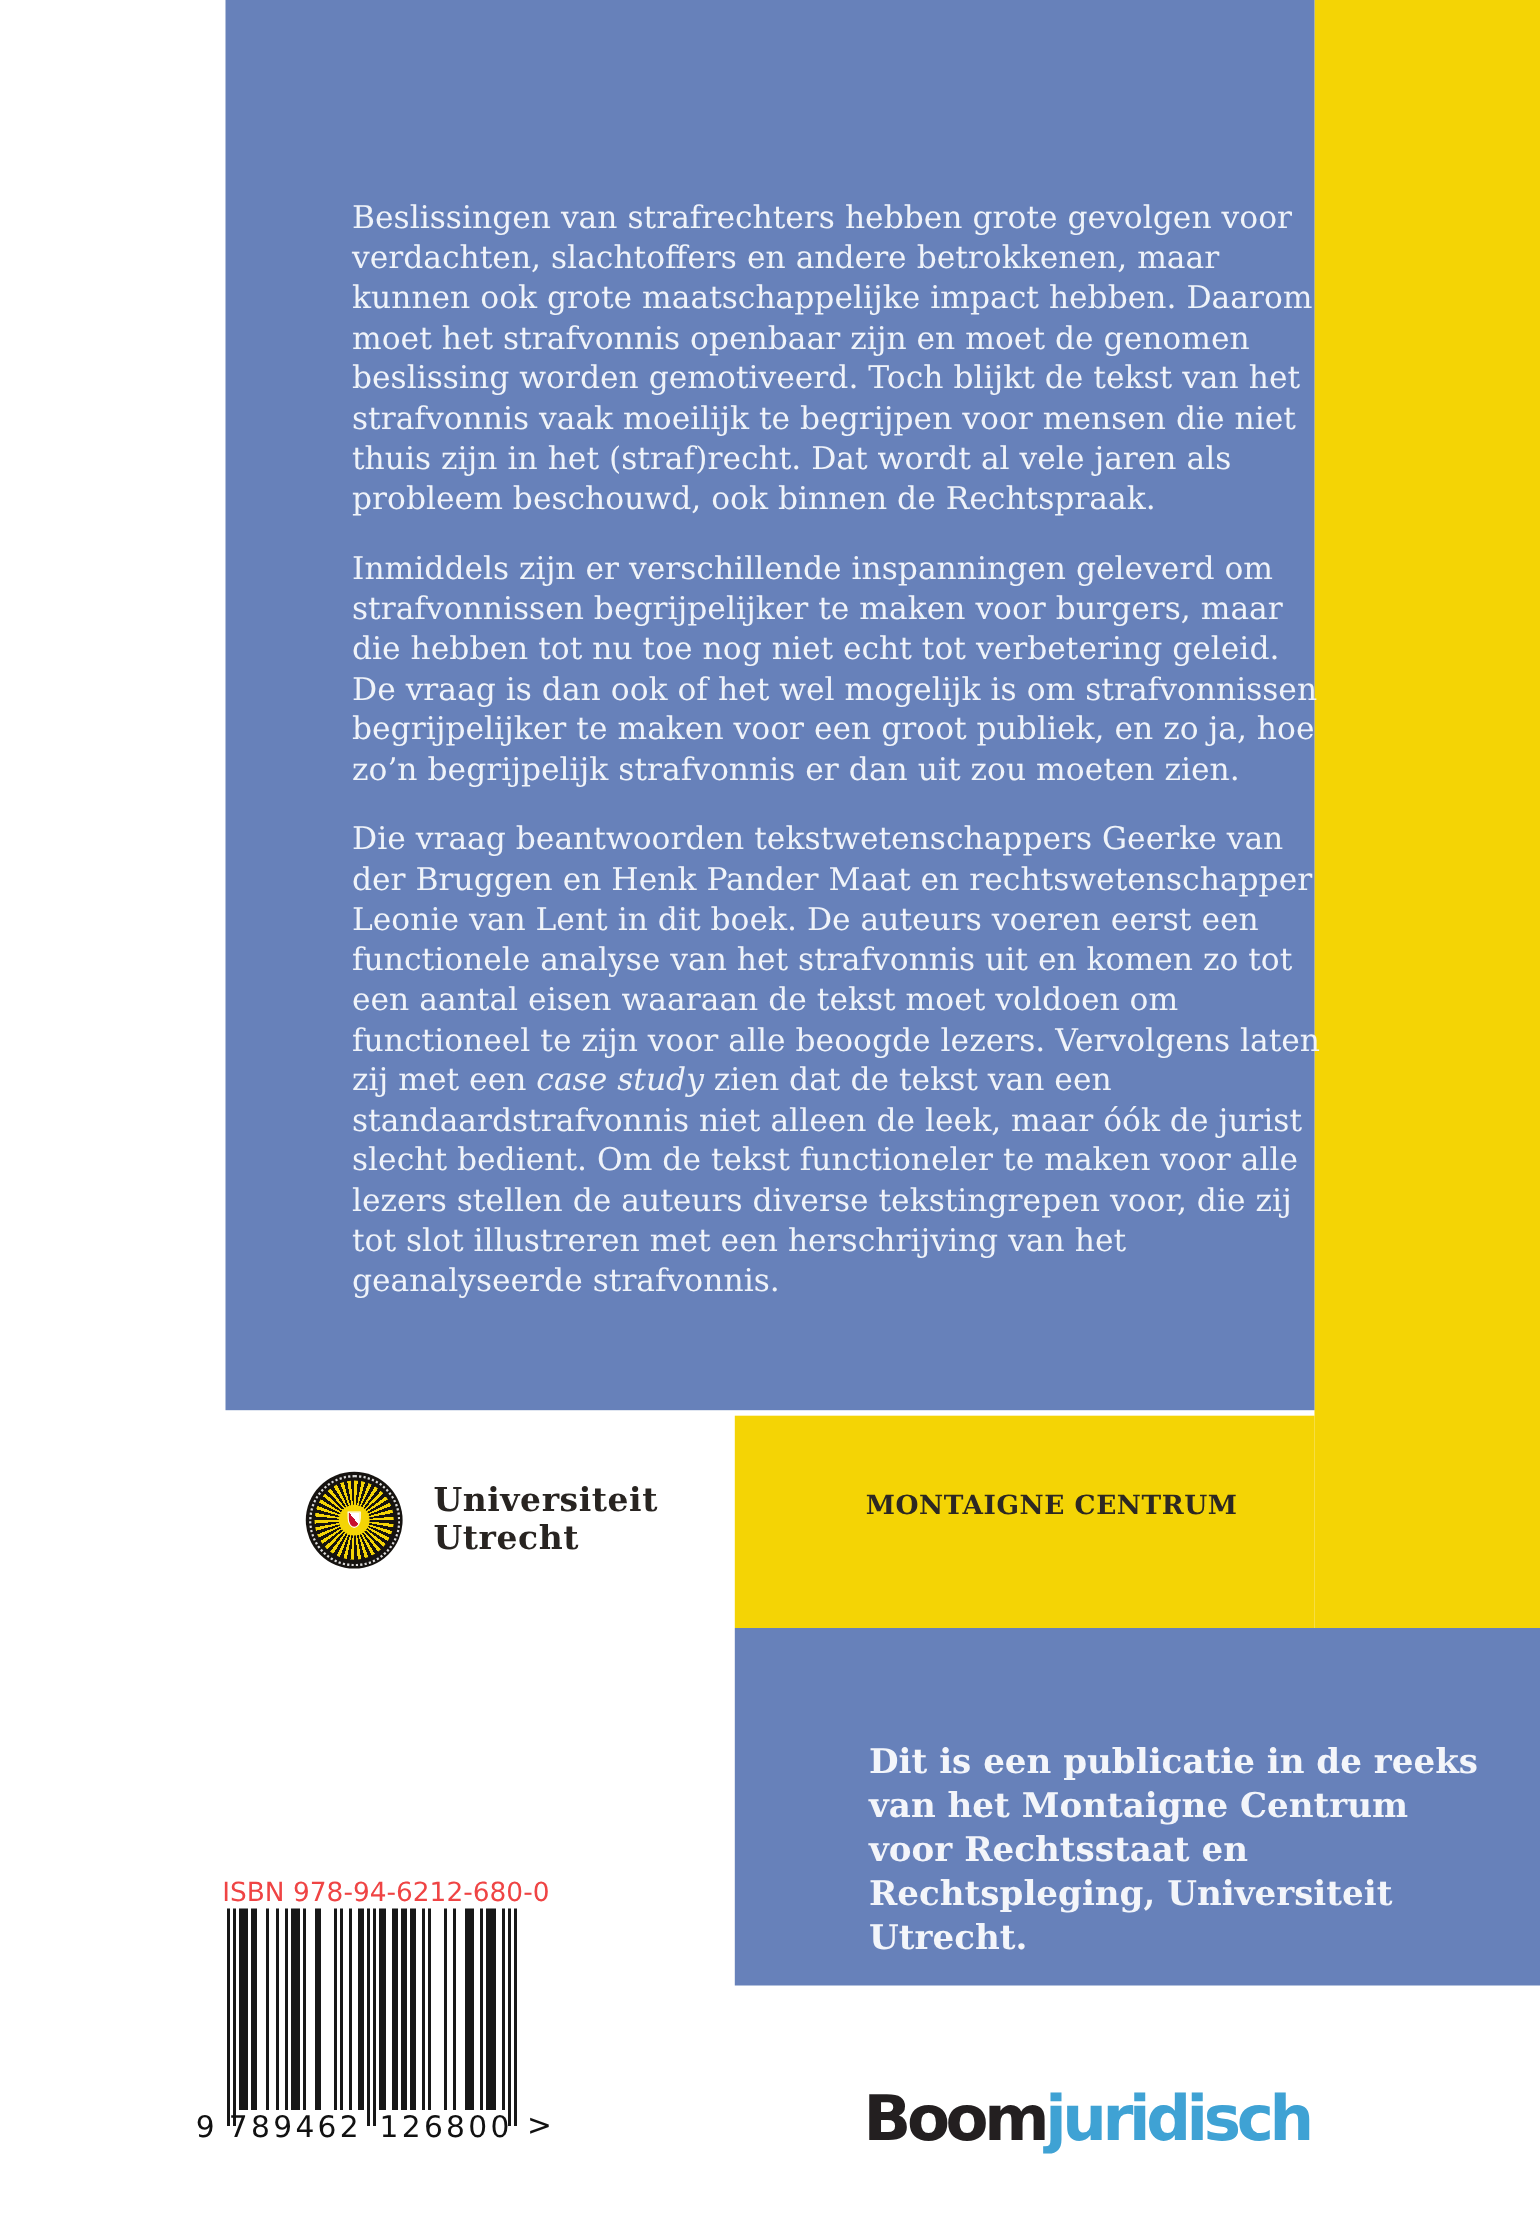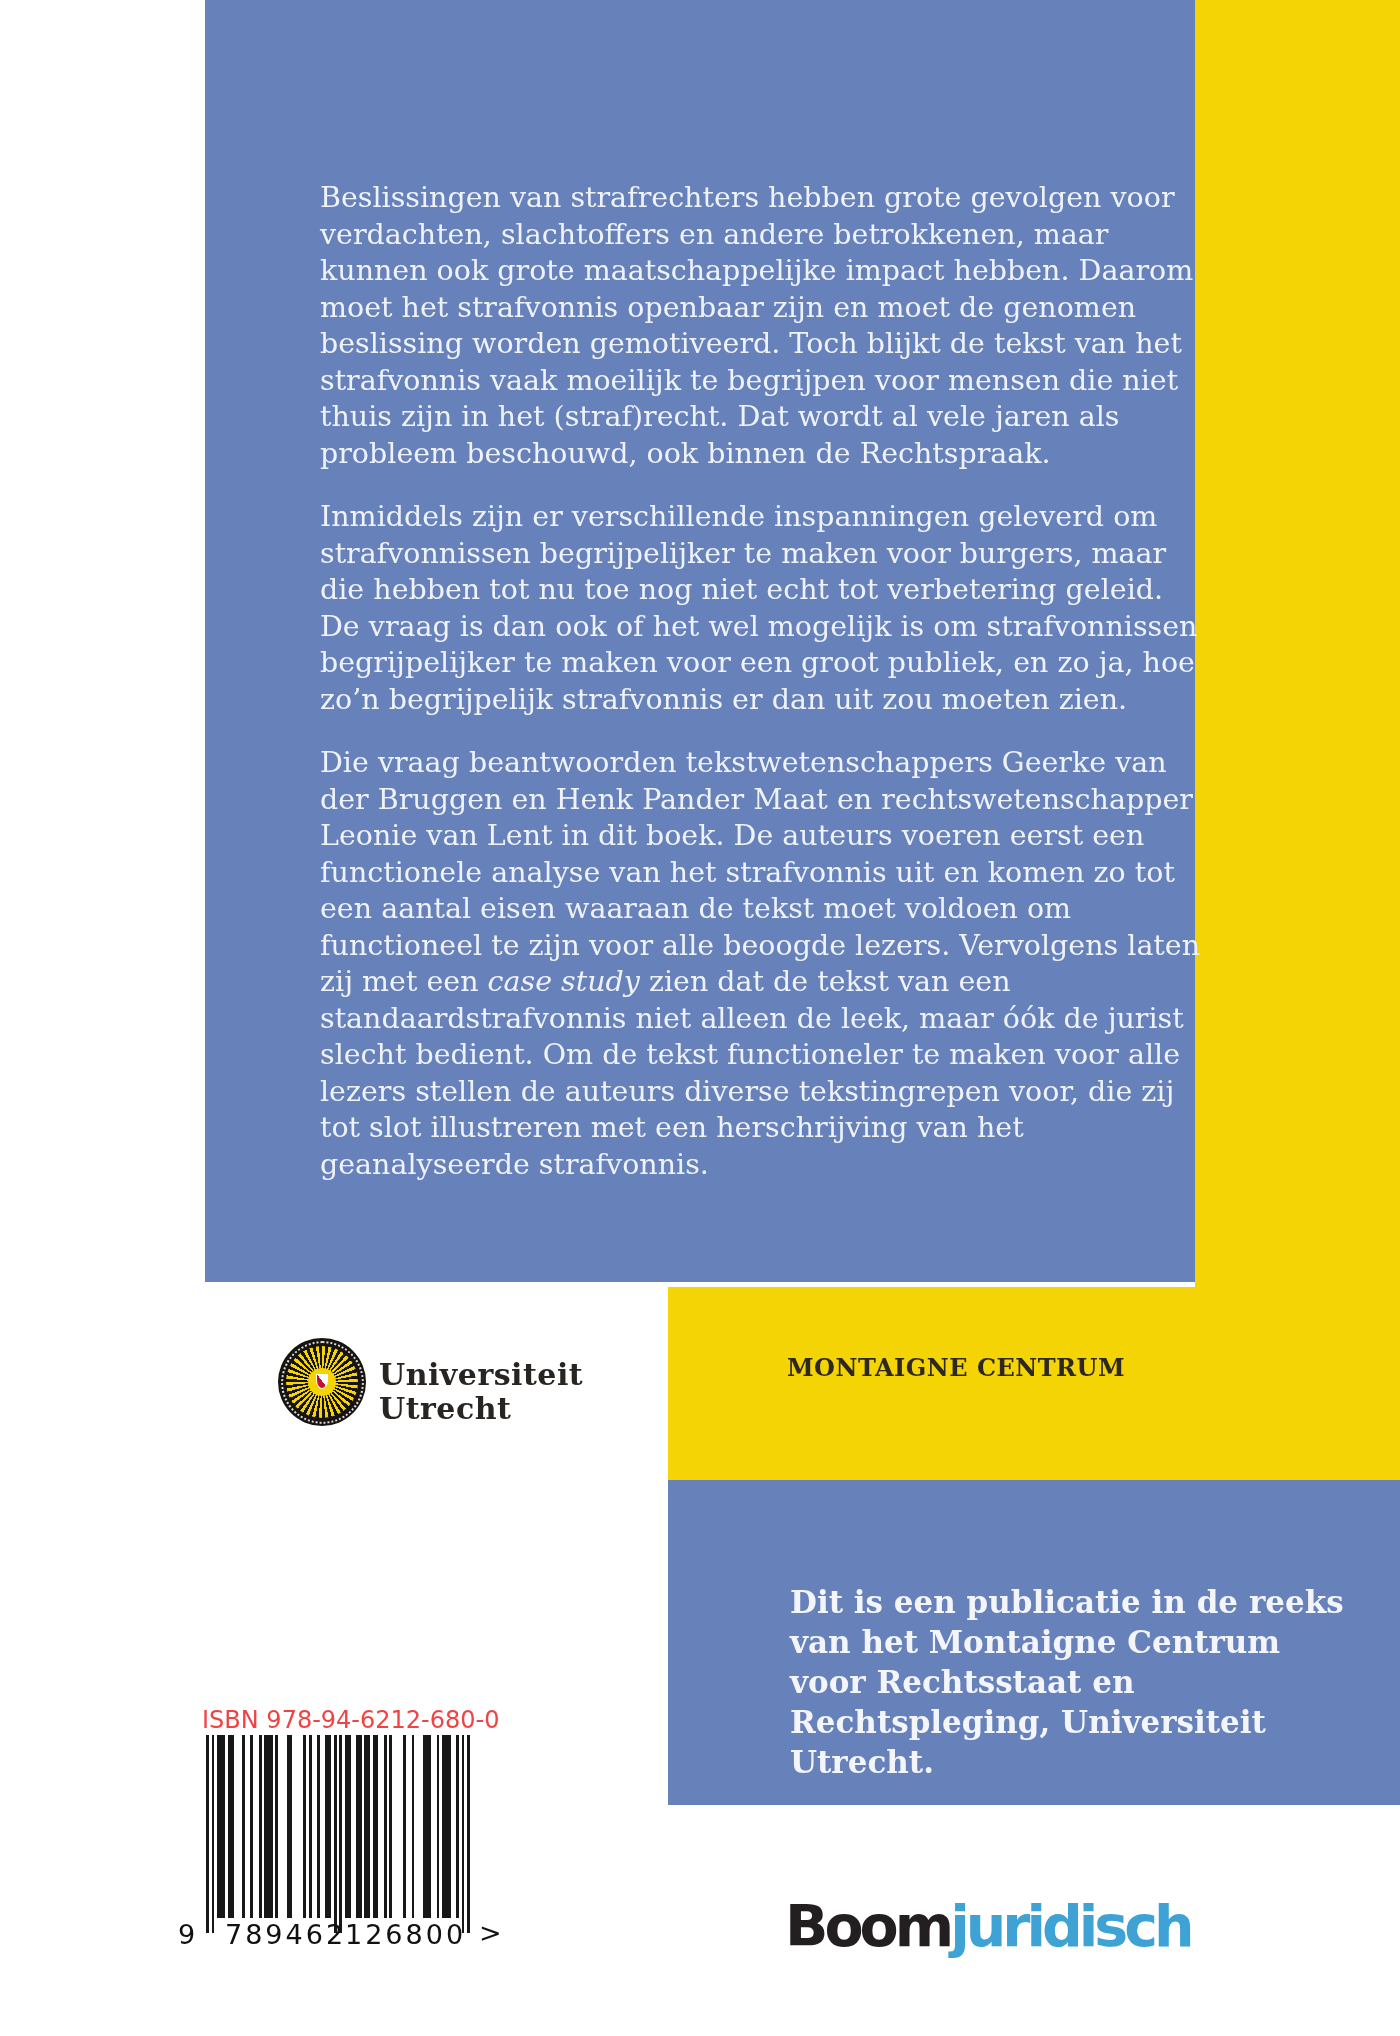--- a/index.html
+++ b/index.html
@@ -11,21 +11,21 @@
   .yellow-block{position:absolute;left:668px;top:1287px;width:527px;height:193px;background:#f4d405;}
   .blue-panel{position:absolute;left:205px;top:0;width:990px;height:1282px;background:#6781ba;}
 
   
   .blurb{position:absolute;left:80px;top:180px;width:888px;color:#eff3f9;
          font-size:28.5px;line-height:36.5px;margin-left:35px;}
   .blurb p{margin:0 0 27px 0;}
   .blurb em{font-style:italic;}
 
   
-  .uu-logo{position:absolute;left:278px;top:1338px;display:flex;align-items:flex-end;gap:13px;}
+  .uu-logo{position:absolute;left:278px;top:1338px;display:flex;align-items:center;gap:28px;}
   .uu-emblem{position:relative;width:88px;height:88px;border-radius:50%;background:#161310;flex:0 0 auto;}
   .uu-ray-ring{position:absolute;inset:8px;border-radius:50%;
                background:repeating-conic-gradient(#f4d405 0deg 5.2deg,#161310 5.2deg 10.6deg);}
   .uu-dot-ring{position:absolute;inset:2.5px;border-radius:50%;border:2.5px dotted rgba(255,255,255,0.85);}
   .uu-center{position:absolute;inset:30px;border-radius:50%;background:#f4d405;}
   .uu-shield{position:absolute;left:38px;top:36px;width:12px;height:15px;
              background:linear-gradient(to bottom left,#ffffff 0 48%,#c8102e 48%);
              border:1.5px solid #fff;border-radius:0 0 6px 6px / 0 0 9px 9px;box-sizing:border-box;}
   .uu-wordmark{font-weight:bold;font-size:30px;line-height:34px;color:#282421;letter-spacing:0.5px;}
 
@@ -40,21 +40,21 @@
                font-weight:bold;font-size:31px;line-height:40px;}
 
   
   .isbn-label{position:absolute;left:202px;top:1706px;color:#ef4444;
               font-family:"DejaVu Sans","Liberation Sans",sans-serif;font-size:24px;}
   .barcode{position:absolute;left:206px;top:1735px;width:264px;height:198px;}
   .barcode svg{position:absolute;left:0;top:0;width:264px;height:198px;}
   .bd{position:absolute;color:#111;font-family:"DejaVu Sans","Liberation Sans",sans-serif;
       font-size:27px;line-height:30px;white-space:nowrap;}
   .bd-9{left:-28px;top:185px;}
-  .bd-g1{left:19px;top:185px;width:117px;text-align:right;letter-spacing:3px;}
+  .bd-g1{left:2px;top:185px;width:117px;text-align:right;letter-spacing:3px;}
   .bd-g2{left:139px;top:185px;width:117px;text-align:left;letter-spacing:3px;}
   .bd-gt{left:273px;top:183px;}
 
   
   .boom-logo{position:absolute;left:785px;top:1898px;
              font-family:"DejaVu Sans","Liberation Sans",sans-serif;
              font-weight:bold;font-size:57px;letter-spacing:-4px;line-height:57px;}
   .boom-dark{color:#231f20;}
   .boom-blue{color:#3fa2d4;margin-top:32px;}
 </style>

